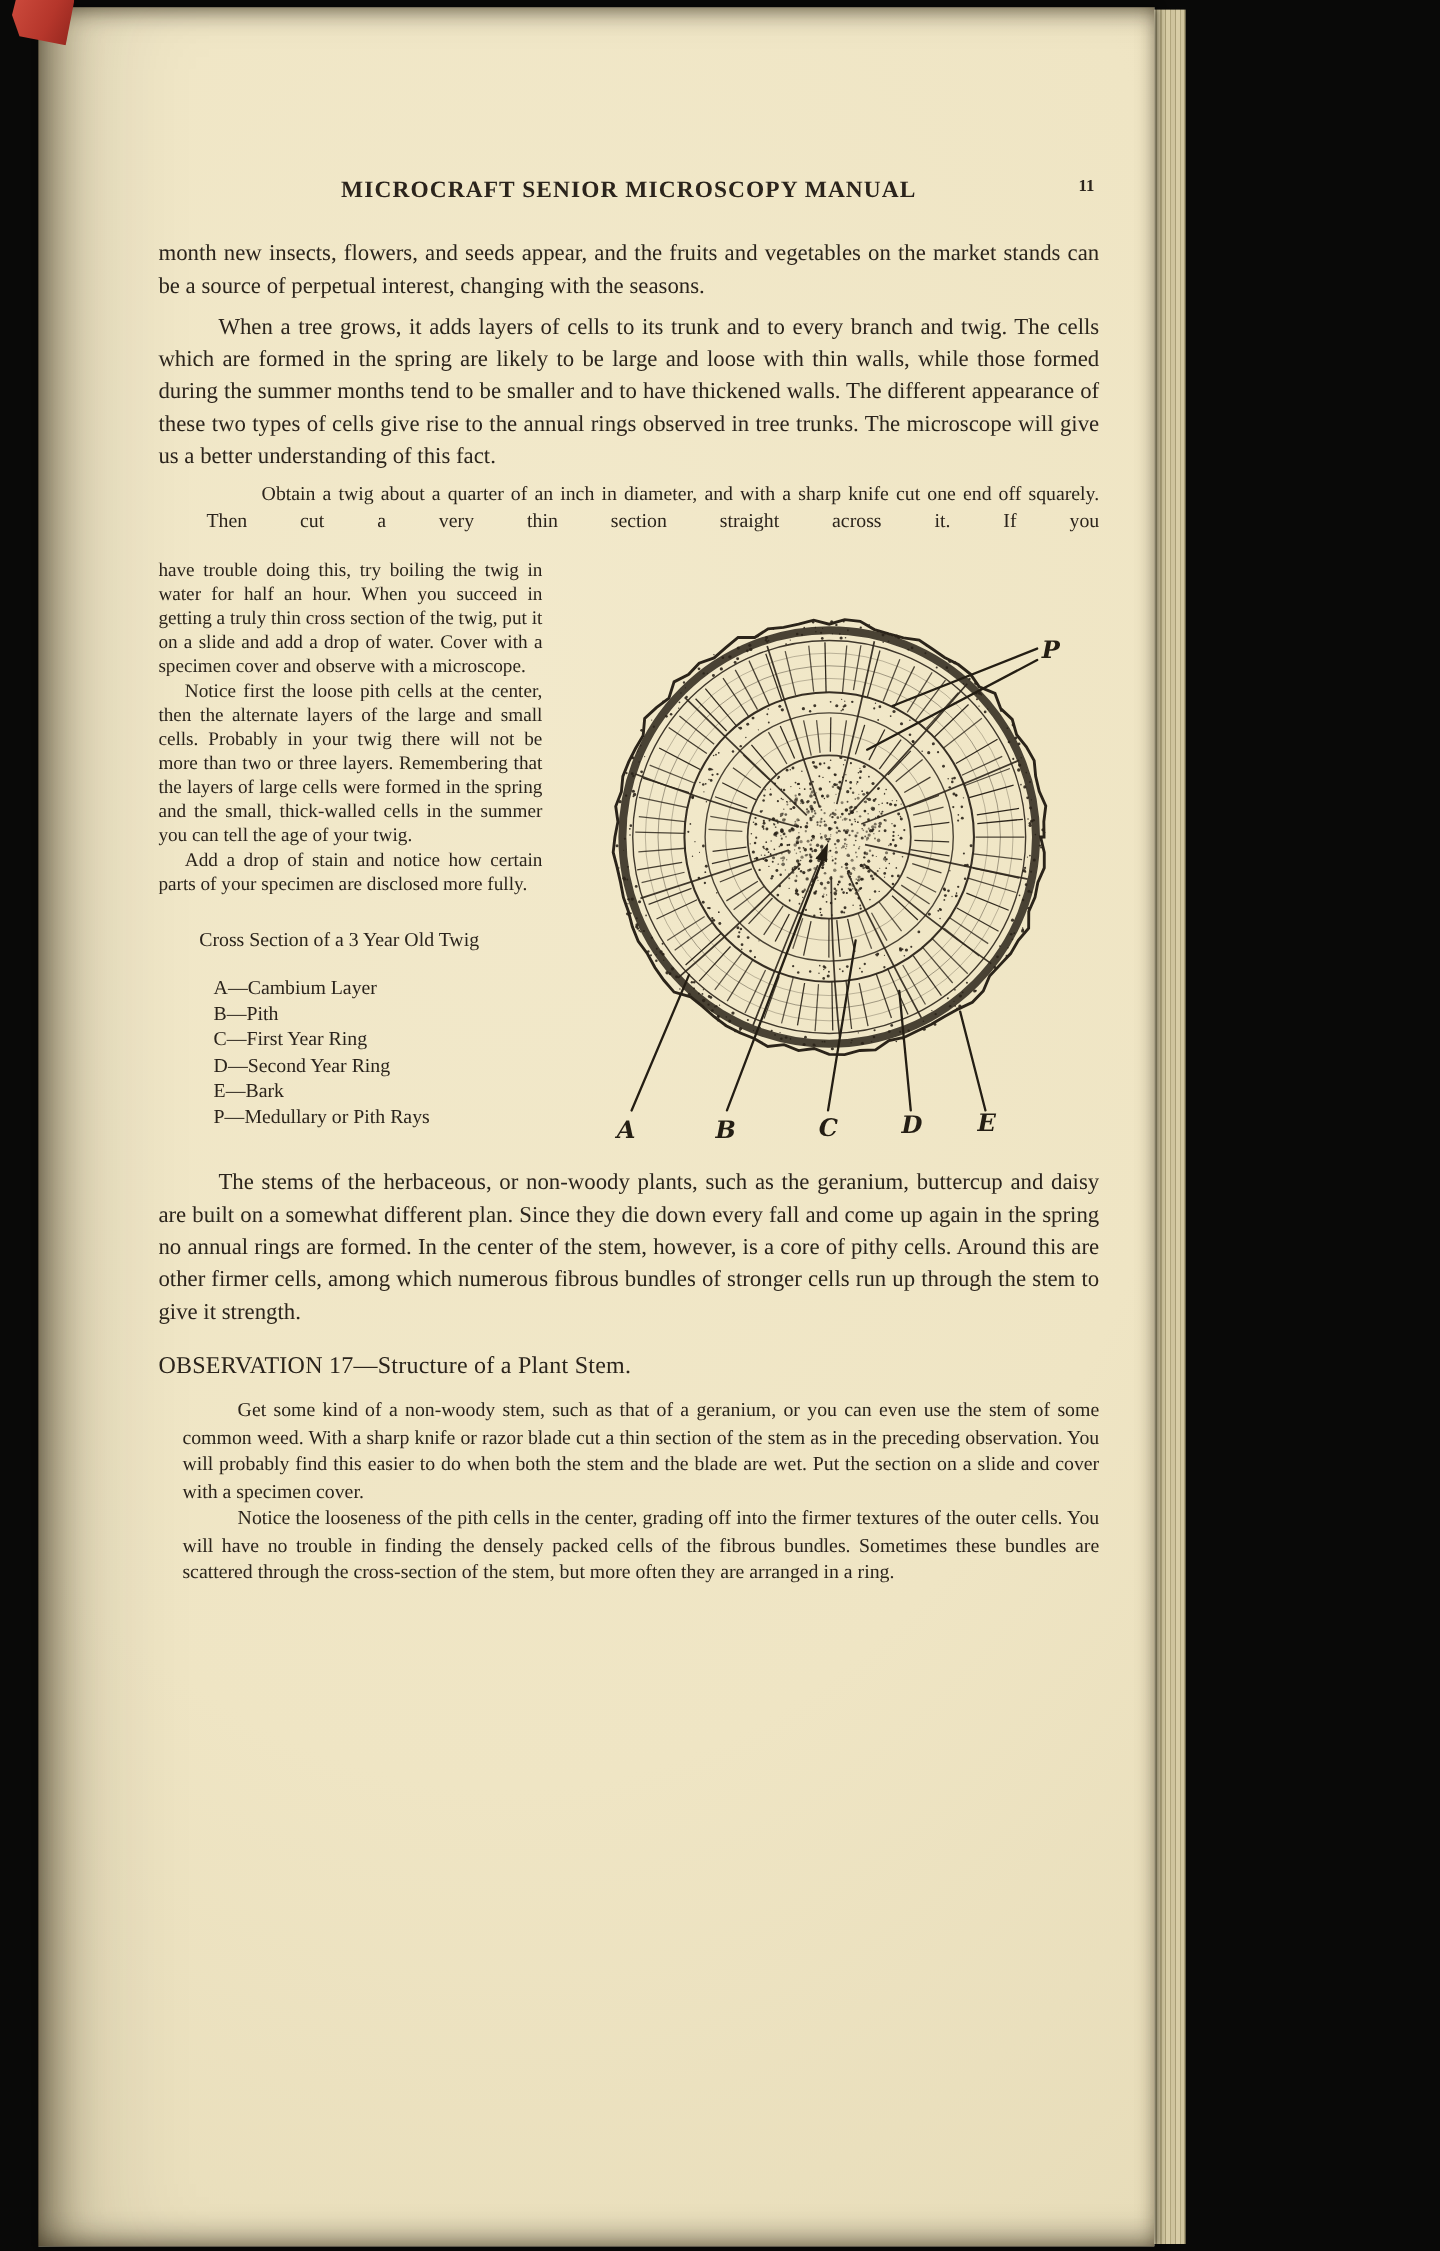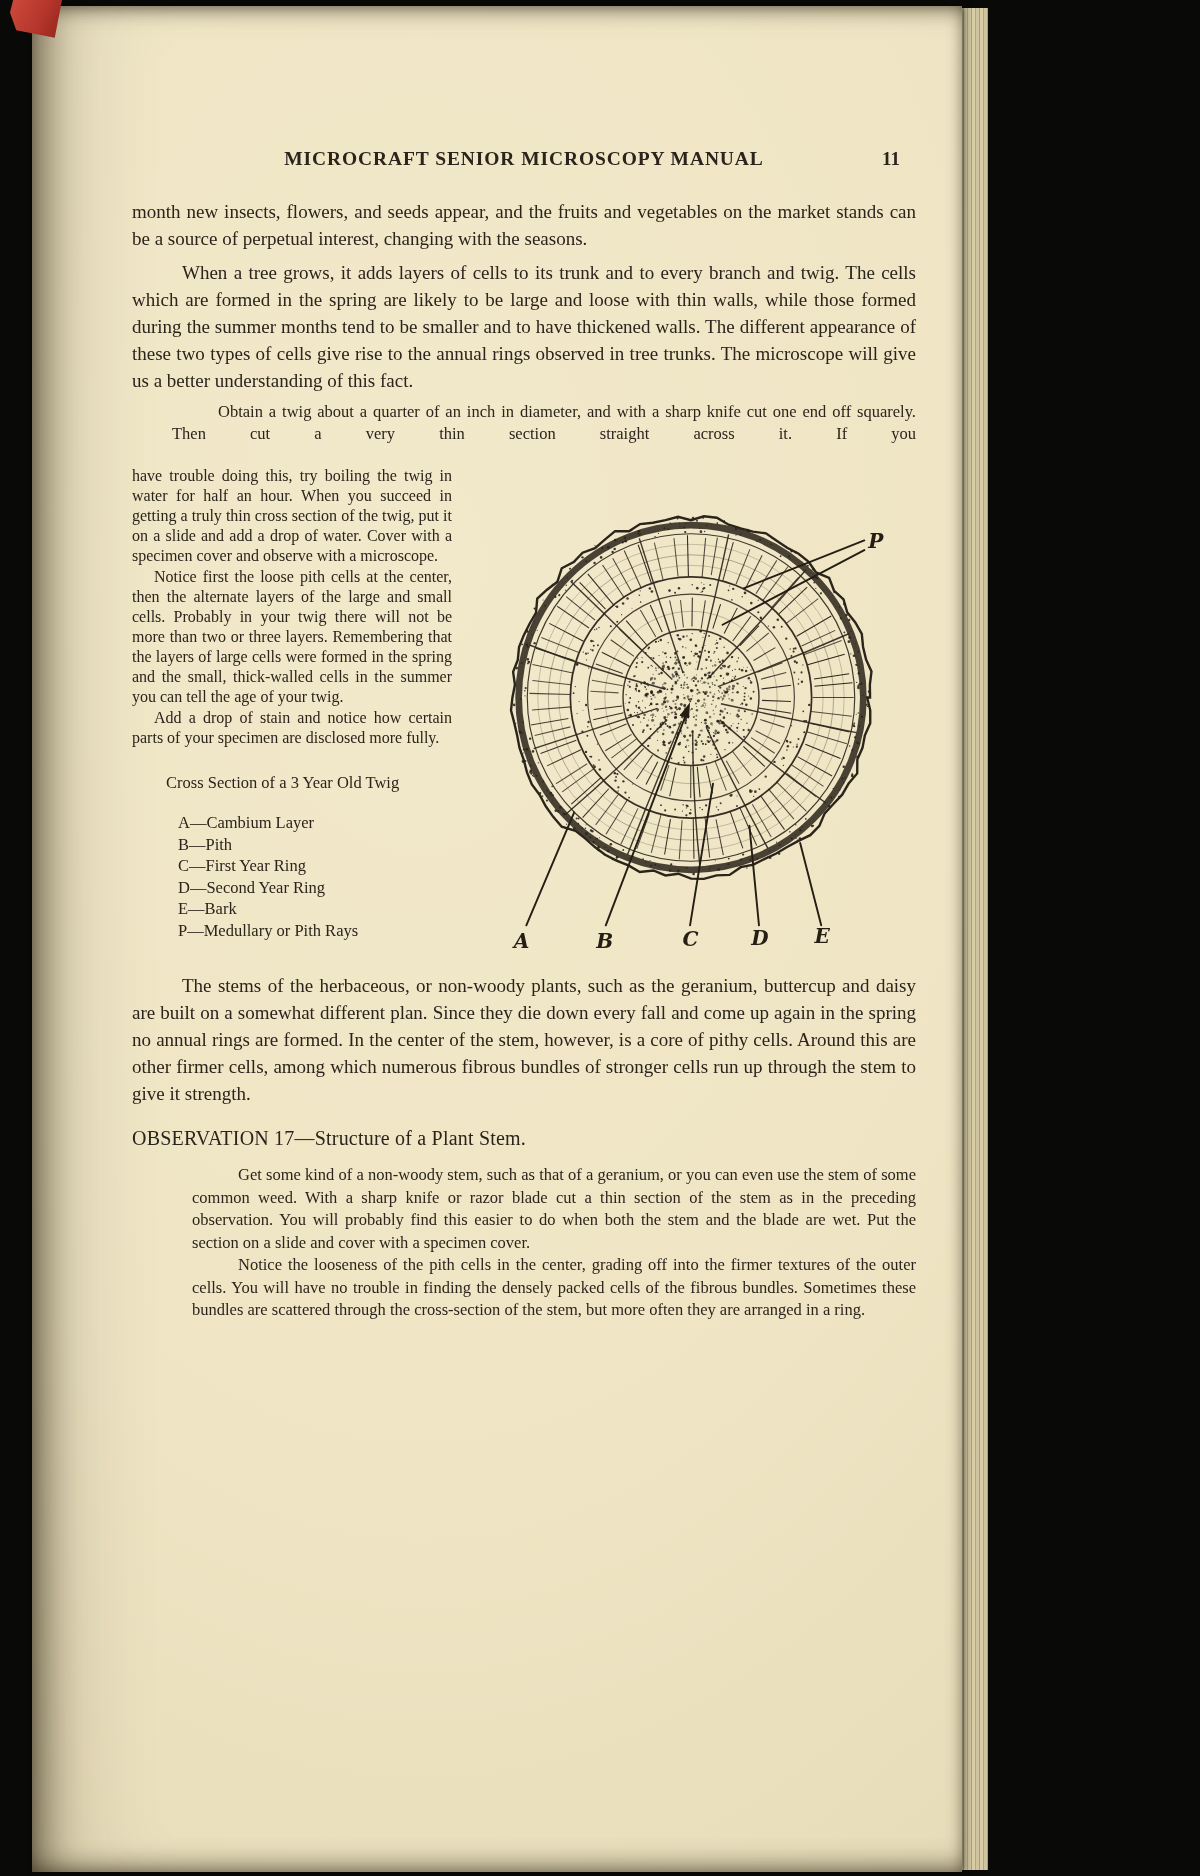--- a/index.html
+++ b/index.html
@@ -28,37 +28,37 @@
       inset 26px 0 38px -16px rgba(35,25,8,.55),
       inset 90px 0 110px -80px rgba(35,25,8,.30),
       inset -6px 0 16px -7px rgba(60,45,18,.35),
       inset 0 12px 20px -12px rgba(20,14,4,.6),
       inset 0 -16px 26px -14px rgba(20,14,4,.5),
       3px 0 6px rgba(0,0,0,.5);
     padding:142px 46px 0 100px;
   }
   .header{position:relative;margin-bottom:28px}
   .title{text-align:center;font-weight:bold;font-size:19.5px;letter-spacing:.9px}
-  .pagenum{position:absolute;right:16px;top:0;font-size:19px;font-weight:bold}
+  .pagenum{position:absolute;right:4px;top:0;font-size:14px;font-weight:bold}
   .body-p{font-size:19px;line-height:27px;text-align:justify;margin-bottom:7px}
   .indent{text-indent:50px}
   .mt{margin-top:16px}
   .obs-heading{font-size:20px;font-weight:normal;letter-spacing:.2px;margin:20px 0 14px}
   .small-p{font-size:16px;line-height:20px}
   .obs-intro{font-size:16.5px;line-height:22px;margin:0 0 16px 40px;text-indent:46px;
     text-align:justify;text-align-last:justify}
   .fig-row{display:flex;gap:14px;margin-top:21px}
   .fig-col-text{width:320px;flex:none}
   .just{text-align:justify;margin-bottom:1px}
   .col-indent{text-indent:22px}
   .fig-art{flex:1;margin-top:40px}
   #twig-svg{width:100%;display:block}
   .fig-caption{text-align:left;font-size:16.5px;line-height:22px;width:252px;margin:24px auto 0}
   .fig-key{margin:18px 0 0 46px;font-size:16.5px;line-height:21.5px}
-  .obs17-block{margin-left:60px}
+  .obs17-block{margin-left:20px}
   .obs17-block p{font-size:16.5px;line-height:22.5px;text-indent:46px;text-align:justify}
   .leaders line{stroke:#241e14;stroke-width:2;stroke-linecap:round}
   .fig-label{font-family:"DejaVu Serif",serif;font-style:italic;font-weight:bold;font-size:21px;fill:#241e14}
 </style>
 </head>
 <body>
 
 <div class="scene">
   <div class="red-tab"></div>
   <div class="page-edges"></div>

